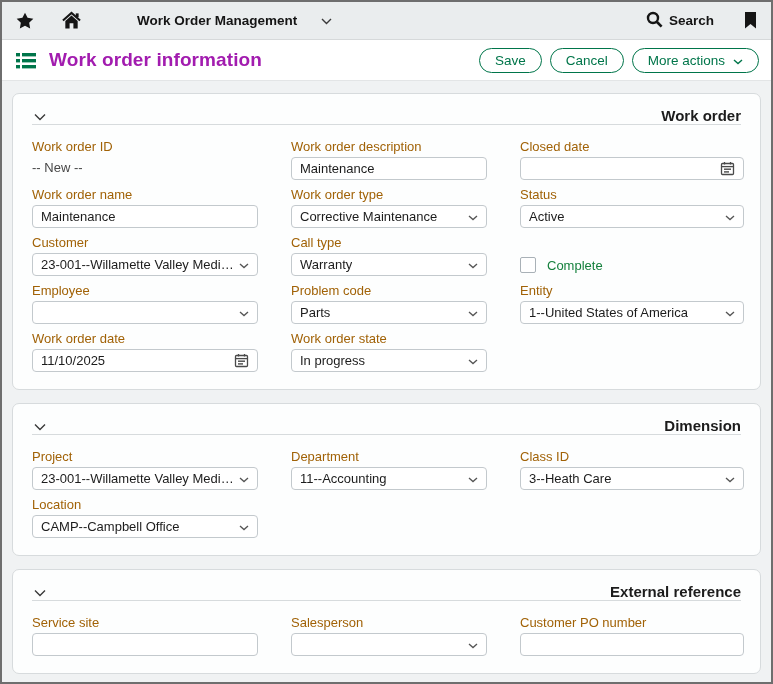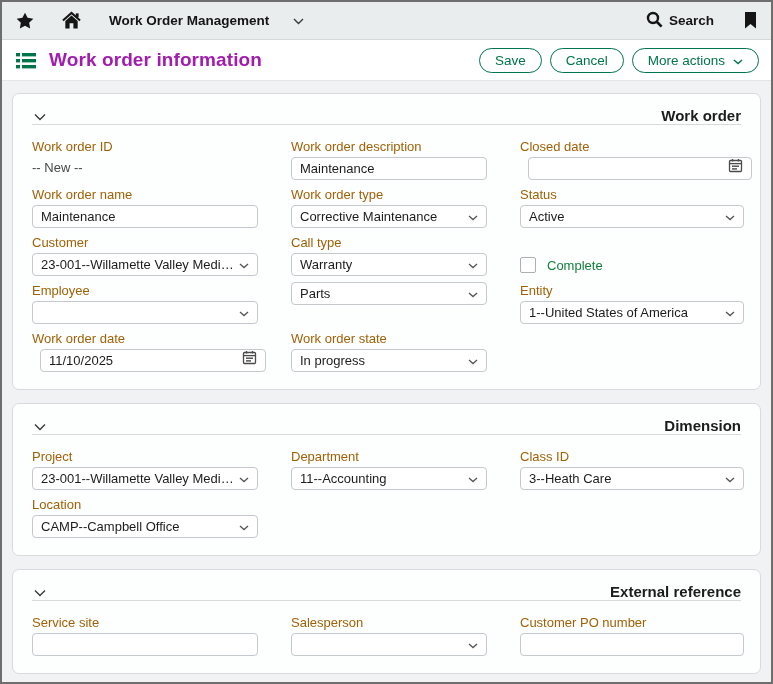--- a/index.html
+++ b/index.html
@@ -17,21 +17,21 @@
     display: flex; align-items: center;
     padding: 0 14px 0 14px;
     border-bottom: 1px solid #d6d9da;
   }
   .tb-icon { display:inline-flex; align-items:center; cursor:pointer; }
   .tb-star { margin-right: 27px; }
   .tb-home { margin-right: 27px; }
   .app-menu {
     display: flex; align-items: flex-end; gap: 24px;
     background: none; border: none; cursor: pointer;
-    font-family: inherit; font-size: 13.5px; font-weight: 700; color: #151515;
+    font-family: inherit; font-size: 13.5px; font-weight: 700; color: #151515; margin-left: 28px;
   }
   .tb-right { margin-left: auto; display: flex; align-items: center; gap: 30px; }
   .search-btn { display: flex; align-items: center; gap: 6px; cursor: pointer;
     font-size: 13.5px; font-weight: 700; color:#151515; }
   
   .pagehead {
     height: 41px; background: #fff;
     display: flex; align-items: center;
     padding: 0 12px 0 14px;
     border-bottom: 1px solid #e3e5e6;
@@ -68,21 +68,21 @@
     width: 100%; height: 23px;
     border: 1px solid #c3c9cd; border-radius: 4px; background: #fff;
     font-family: inherit; font-size: 13px; color: #1c1c1c;
     padding: 0 8px; outline: none;
   }
   .select {
     display: flex; align-items: center; justify-content: space-between;
     cursor: pointer; gap: 4px;
   }
   .select .sel-text { overflow: hidden; white-space: nowrap; text-overflow: ellipsis; }
-  .datebox { display: flex; justify-content: space-between; margin-left: 8px; }
+  .datebox { display: flex; align-items: center; justify-content: space-between; }
   .datebox input { border: none; outline: none; font: inherit; color:#1c1c1c; width: 100%; padding:0; background:transparent; }
   .cal-btn { display: inline-flex; cursor: pointer; }
   .static-val { font-size: 13px; color: #474747; padding-top: 3px; }
   .cb-row { display: flex; align-items: center; gap: 11px; padding-top: 20px; }
   .checkbox {
     width: 16px; height: 16px; border: 1px solid #a9b1b7; border-radius: 2px;
     background: #fff; cursor: pointer; flex: 0 0 auto;
   }
   .cb-label { font-size: 13px; color: #15803d; }
   .spacer-cell { }
@@ -248,20 +248,21 @@
         <div class="field">
           <label>Employee</label>
           <div class="control select">
             <span class="sel-text"></span>
             <span><svg width="10" height="6" viewBox="0 0 10 6">
                   <polyline points="1,1 5,4.6 9,1" fill="none" stroke="#555" stroke-width="1.3"></polyline>
                 </svg></span>
           </div>
         </div>
         <div class="field">
+          <label>Problem code</label>
           <div class="control select">
             <span class="sel-text">Parts</span>
             <span><svg width="10" height="6" viewBox="0 0 10 6">
                   <polyline points="1,1 5,4.6 9,1" fill="none" stroke="#555" stroke-width="1.3"></polyline>
                 </svg></span>
           </div>
         </div>
         <div class="field">
           <label>Entity</label>
           <div class="control select">

